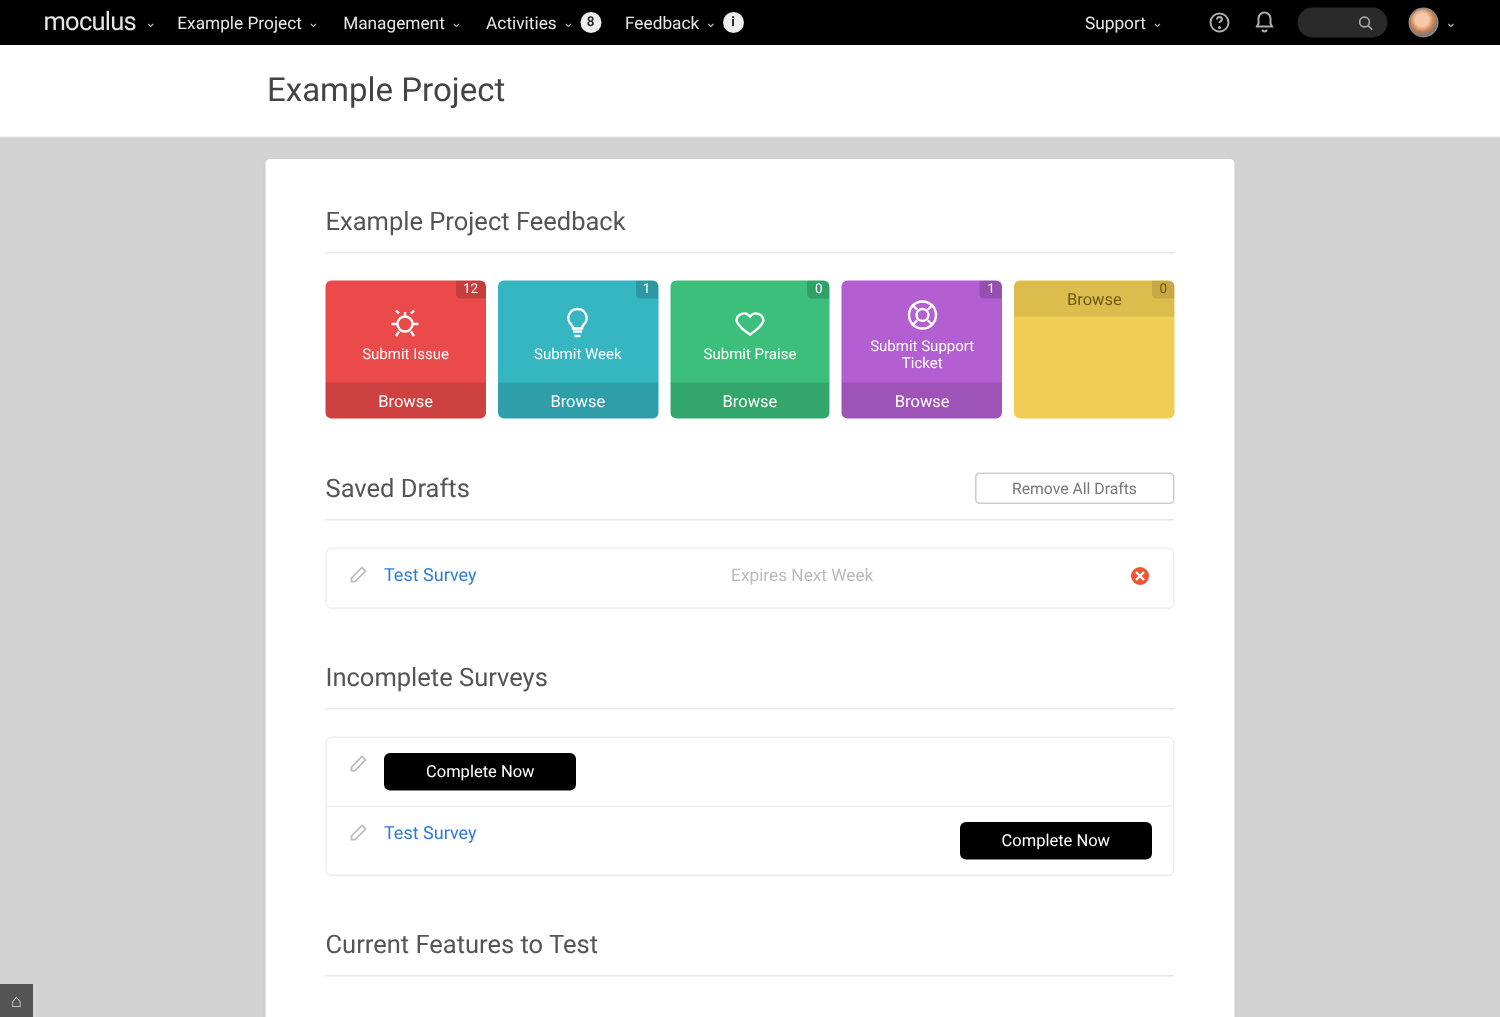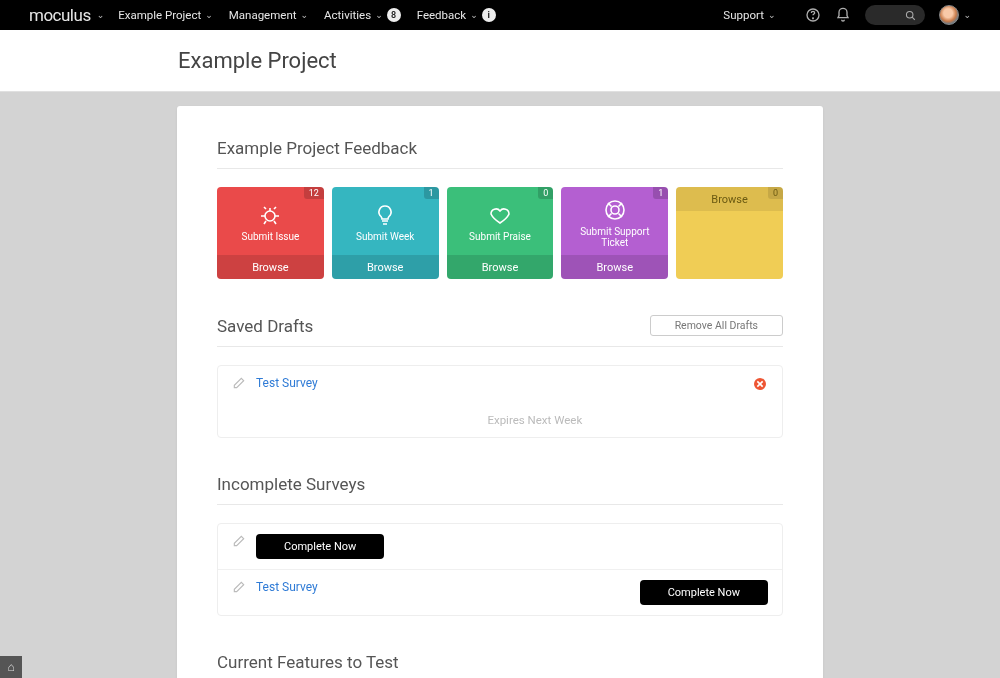--- a/index.html
+++ b/index.html
@@ -42,21 +42,21 @@
 .t-yellow .tile-count { background: rgba(0,0,0,.1); color:#6b5a12; }
 .tile svg { stroke:#fff; fill:none; stroke-width:1.6; }
 .t-yellow svg { stroke:#6b5a12; }
 
 
 .listbox { border:1px solid #eee; border-radius:4px; margin-bottom: 6px; }
 .row { display:flex; padding: 10px 14px; font-size: 12px; }
 .row + .row { border-top:1px solid #f0f0f0; }
 .row-icon { color:#bbb; margin-right: 10px; display:flex; }
 .row-link { color:#2f7bd6; cursor:pointer; }
-.row-mid { flex:1; text-align:center; color:#bbb; font-size:11.5px;margin-top:37px; }
+.row-mid { flex:1; text-align:center; color:#bbb; font-size:11.5px; }
 .row-x { cursor:pointer; }
 .btn-black { background:#000; color:#fff; font-size:11px; padding: 6px 28px; border-radius:4px; cursor:pointer; border:none; }
 .remove-drafts { font-size:10.5px; color:#777; border:1px solid #ccc; background:#fff; padding: 3px 24px; border-radius:3px; cursor:pointer; }
 
 .gap { height: 30px; }
 
 
 .corner { position:fixed; left:0; bottom:0; width:22px; height:22px; background:#555; color:#ddd; font-size:12px; display:flex; align-items:center; justify-content:center; }
 </style>
 </head>

